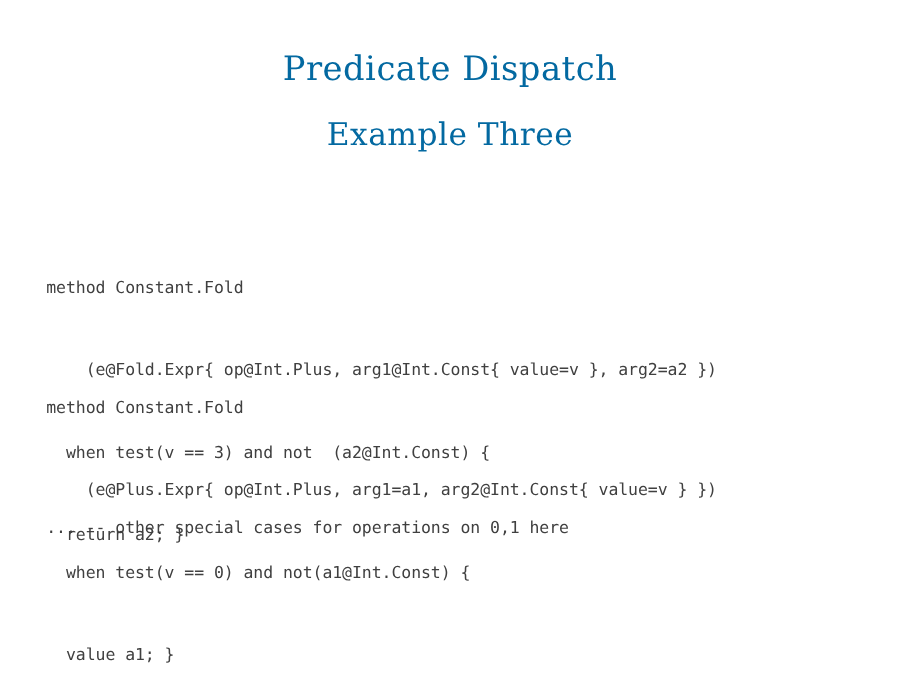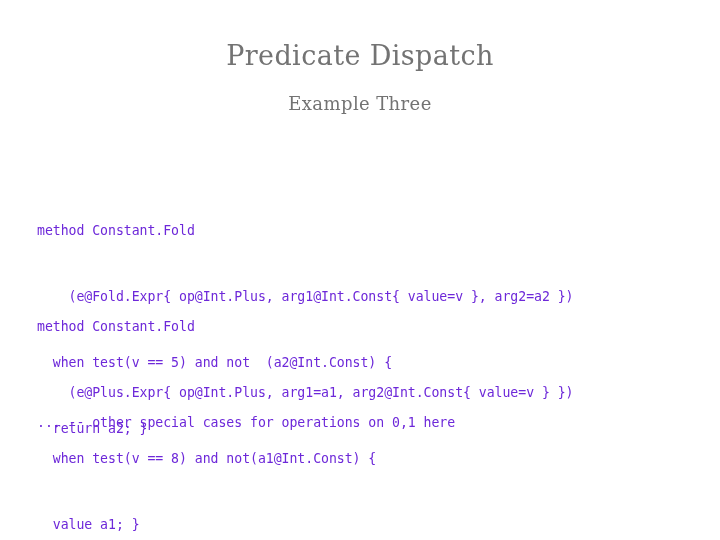--- a/index.html
+++ b/index.html
@@ -13,41 +13,41 @@
     height: 540px;
     background: #ffffff;
     overflow: hidden;
   }
   .title {
     position: absolute;
     left: 0;
     width: 720px;
     text-align: center;
     font-family: "DejaVu Serif", "Liberation Serif", serif;
-    color: #737373;
+    color: #0369a1;
     font-weight: normal;
     white-space: pre;
   }
   #title-main {
     top: 40px;
     font-size: 27px;
     letter-spacing: 0.4px;
   }
   #title-sub {
     top: 93px;
-    font-size: 18px;
+    font-size: 25px;
     letter-spacing: 0.4px;
   }
   .code-block {
     position: absolute;
     left: 37px;
     font-family: "DejaVu Sans Mono", "Liberation Mono", monospace;
     font-size: 13.2px;
     line-height: 22px;
-    color: #6d28d9;
+    color: #404040;
     white-space: pre;
     letter-spacing: -0.05px;
   }
   #code-block-1 { top: 176px; }
   #code-block-2 { top: 272px; }
   #code-block-3 { top: 368px; }
   .code-line {
     white-space: pre;
   }
 </style>
@@ -56,28 +56,28 @@
 
 <div id="slide">
 
   <div class="title" id="title-main">Predicate Dispatch</div>
 
   <div class="title" id="title-sub">Example Three</div>
 
   <div class="code-block" id="code-block-1">
     <div class="code-line">method Constant.Fold</div>
     <div class="code-line">    (e@Fold.Expr{ op@Int.Plus, arg1@Int.Const{ value=v }, arg2=a2 })</div>
-    <div class="code-line">  when test(v == 5) and not  (a2@Int.Const) {</div>
+    <div class="code-line">  when test(v == 3) and not  (a2@Int.Const) {</div>
     <div class="code-line">  return a2; }</div>
   </div>
 
   <div class="code-block" id="code-block-2">
     <div class="code-line">method Constant.Fold</div>
     <div class="code-line">    (e@Plus.Expr{ op@Int.Plus, arg1=a1, arg2@Int.Const{ value=v } })</div>
-    <div class="code-line">  when test(v == 8) and not(a1@Int.Const) {</div>
+    <div class="code-line">  when test(v == 0) and not(a1@Int.Const) {</div>
     <div class="code-line">  value a1; }</div>
   </div>
 
   <div class="code-block" id="code-block-3">
     <div class="code-line">... -- other special cases for operations on 0,1 here</div>
   </div>
 
 </div>
 
 </body></html>

